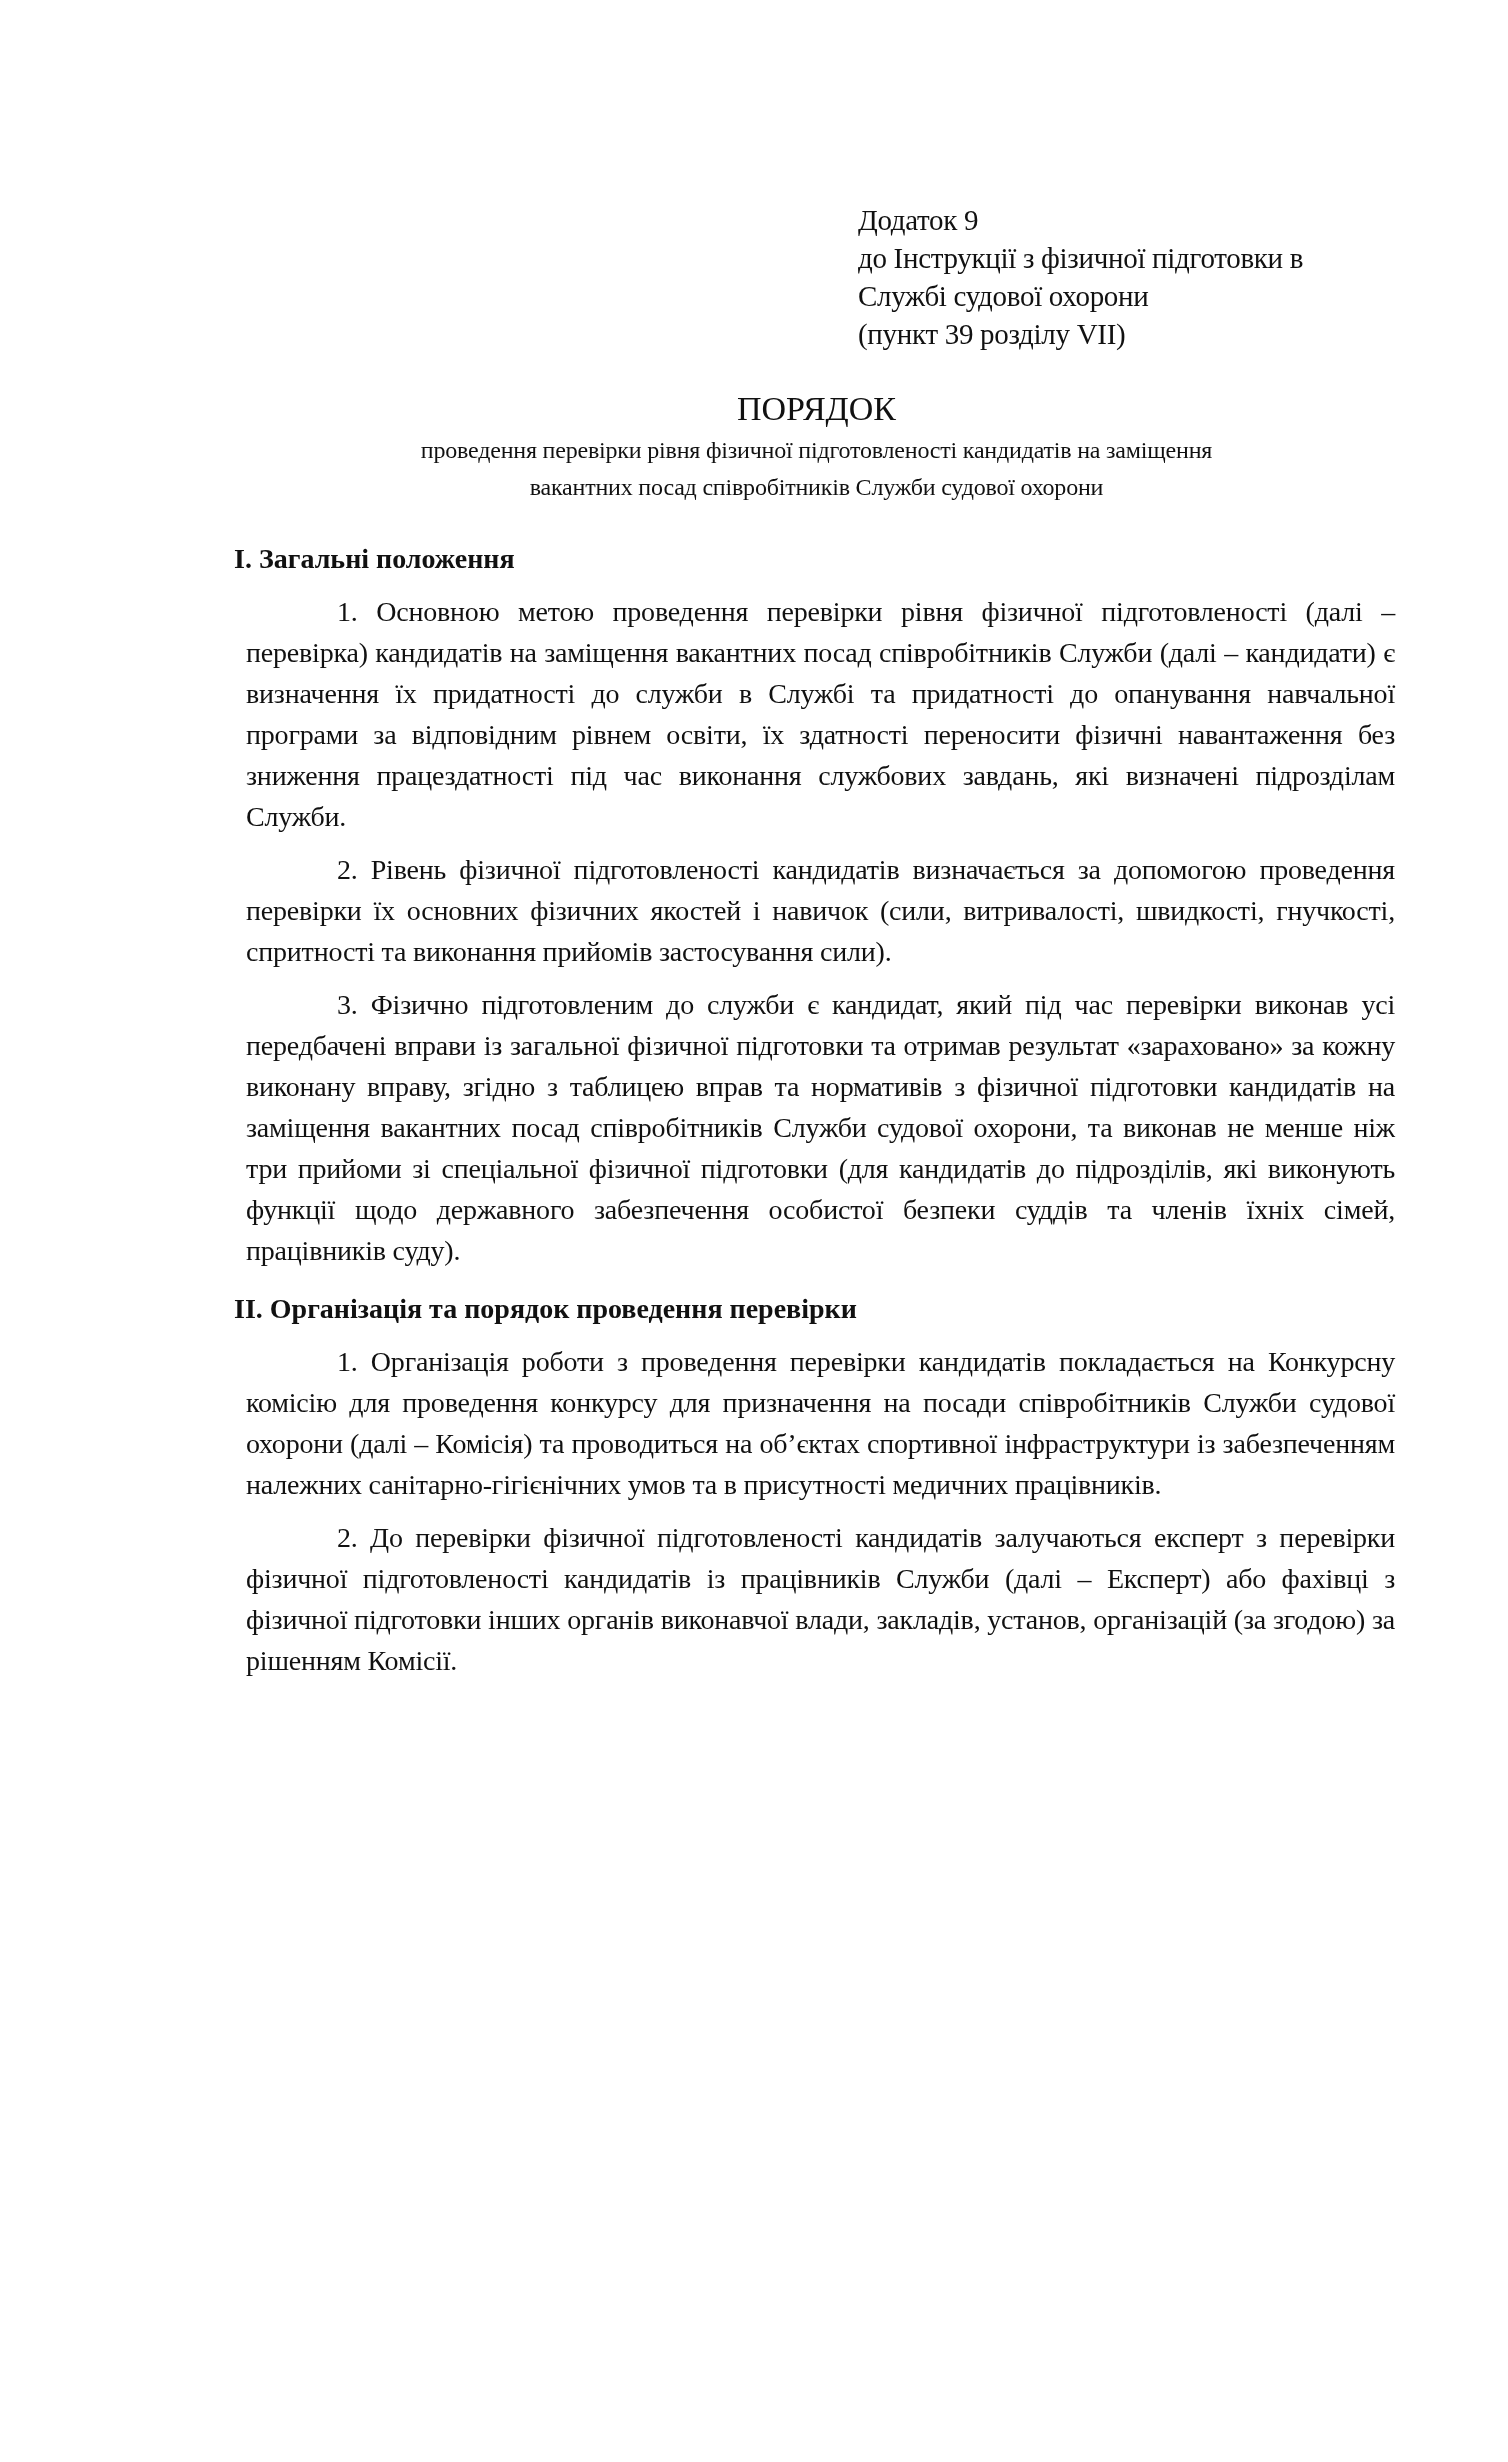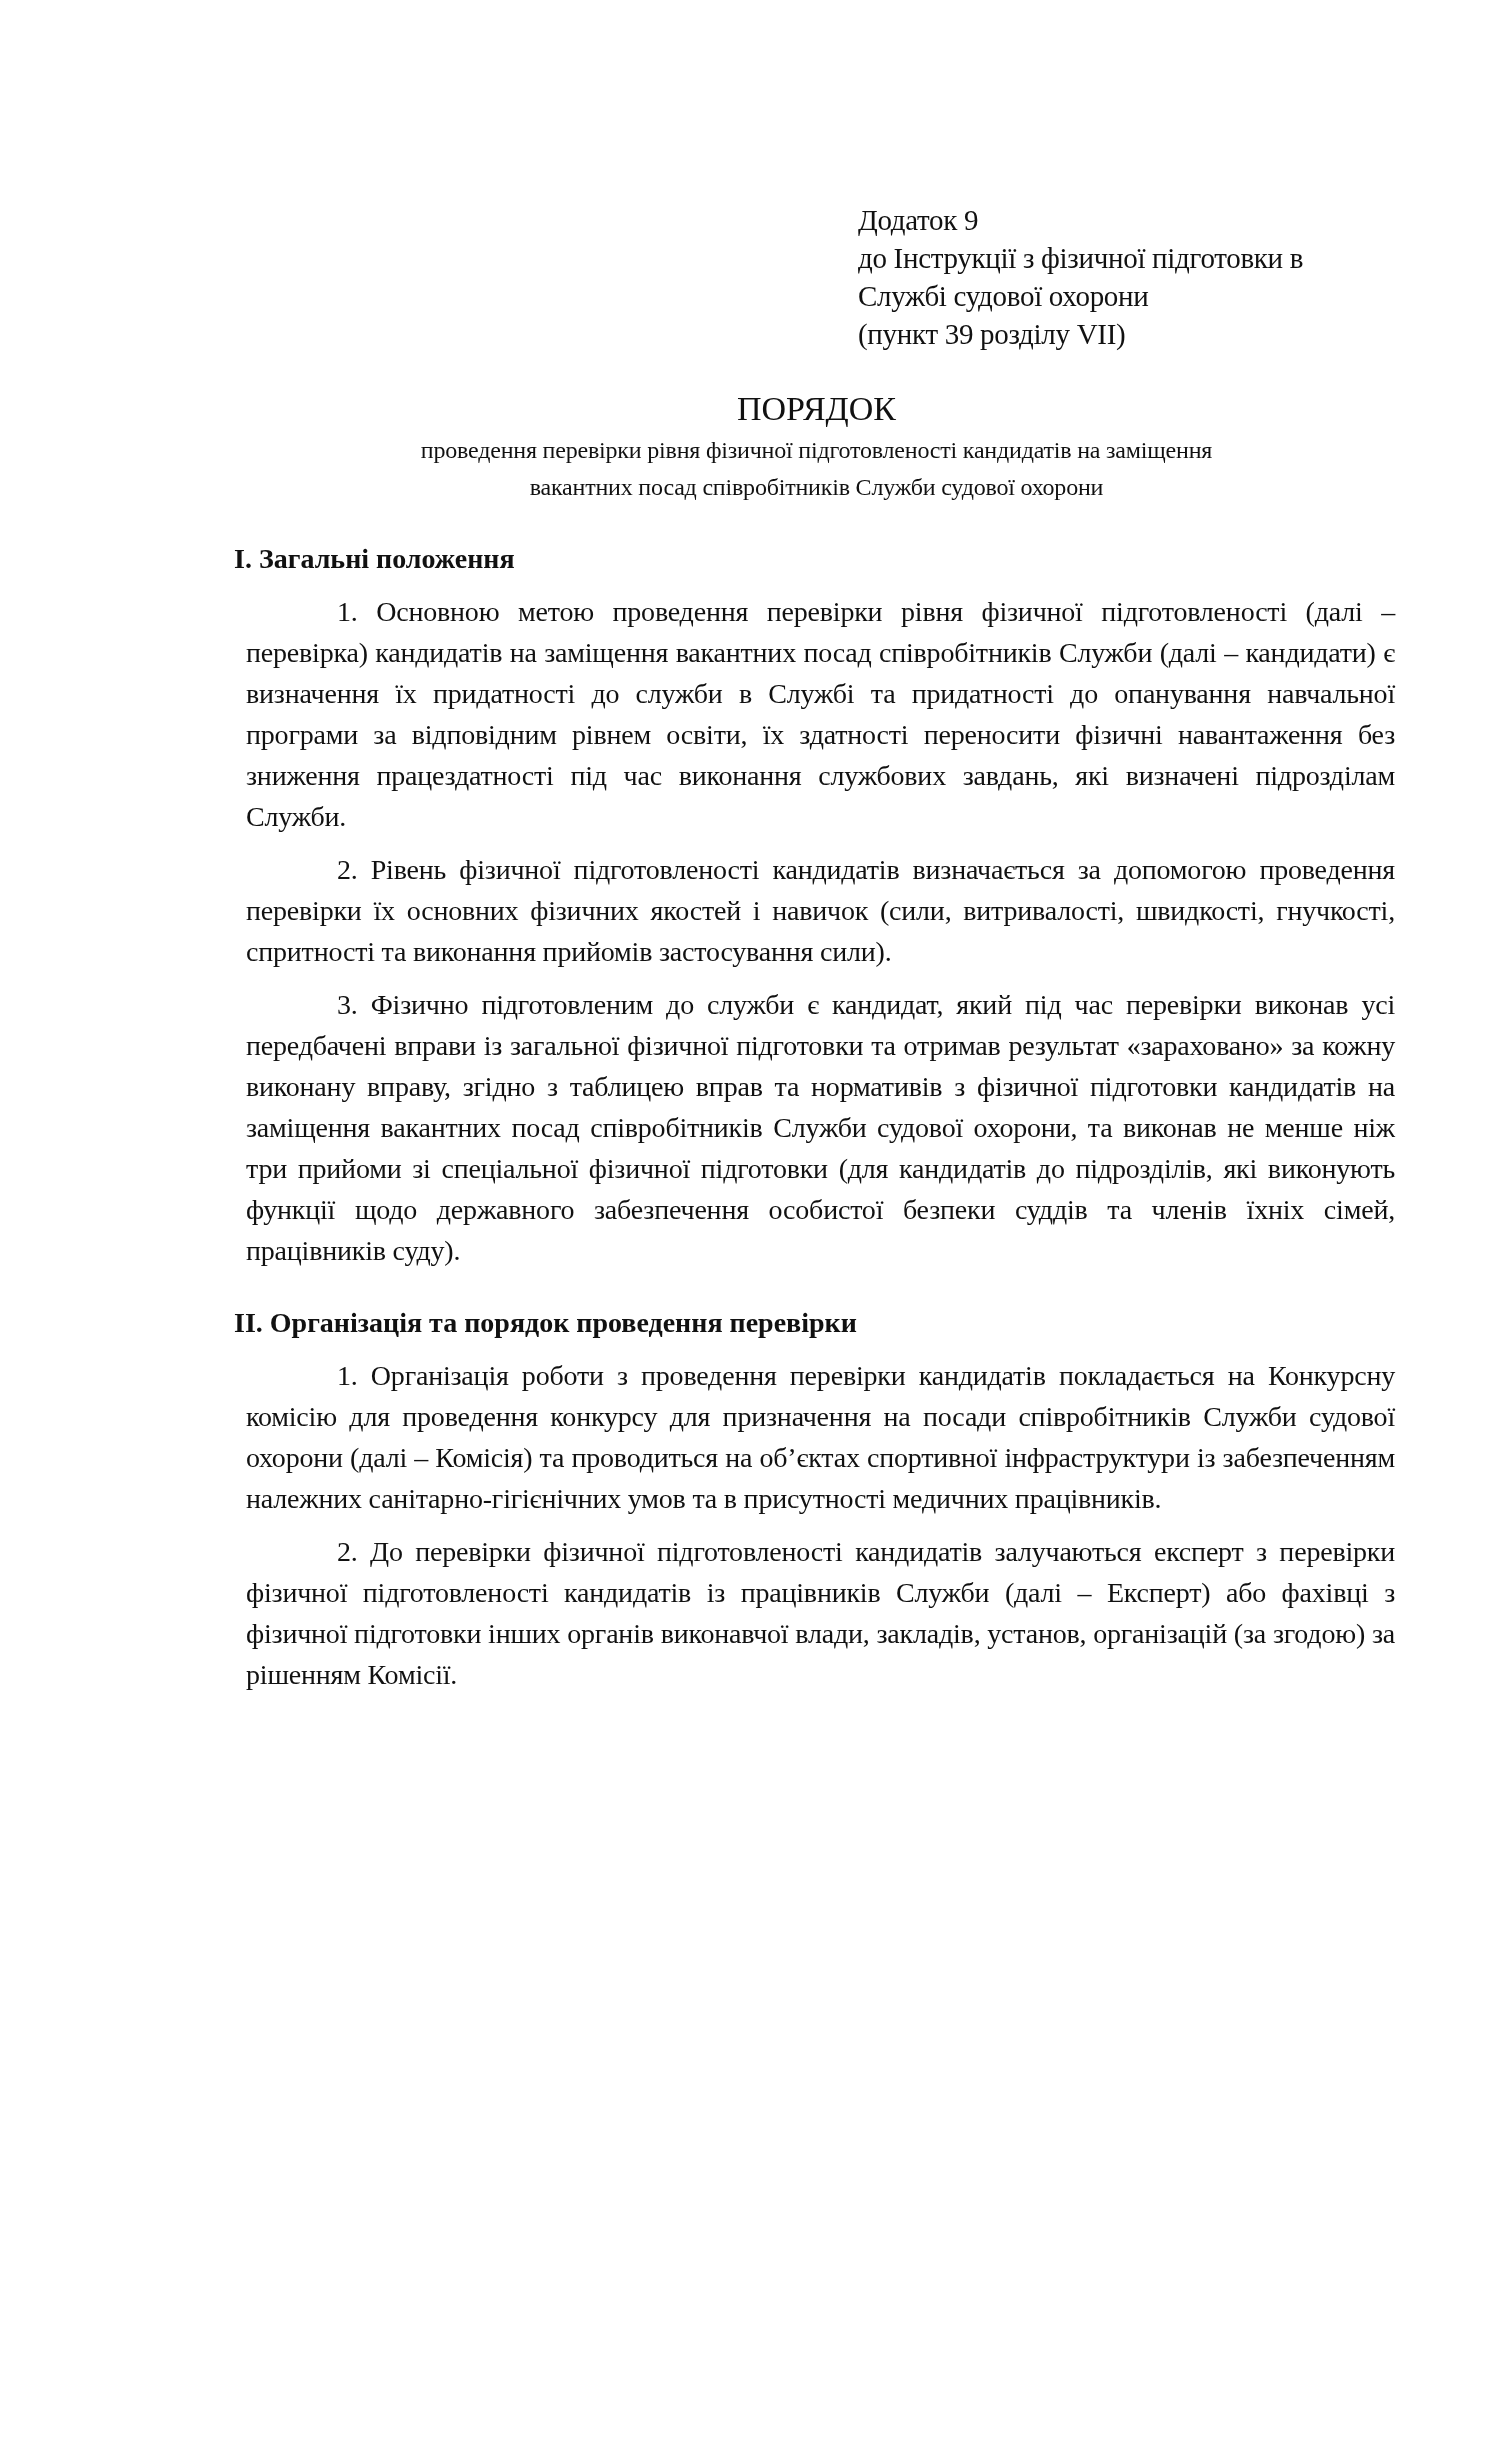--- a/index.html
+++ b/index.html
@@ -63,21 +63,21 @@
       line-height: 41px;
     }
     .section-heading {
       text-align: left;
       font-weight: bold;
       font-size: 28px;
       line-height: 41px;
       margin: 0;
     }
     .section-heading.s1 { margin-bottom: 0px; }
-    .section-heading.s2 { margin-top: 31px; margin-bottom: 4.7px; }
+    .section-heading.s2 { margin-top: 17px; margin-bottom: 4.7px; }
     .para {
       margin: 12px;
       text-align: justify;
       text-indent: 91px;
       letter-spacing: -0.2px;
     }
   </style>
 </head>
 <body>
 

